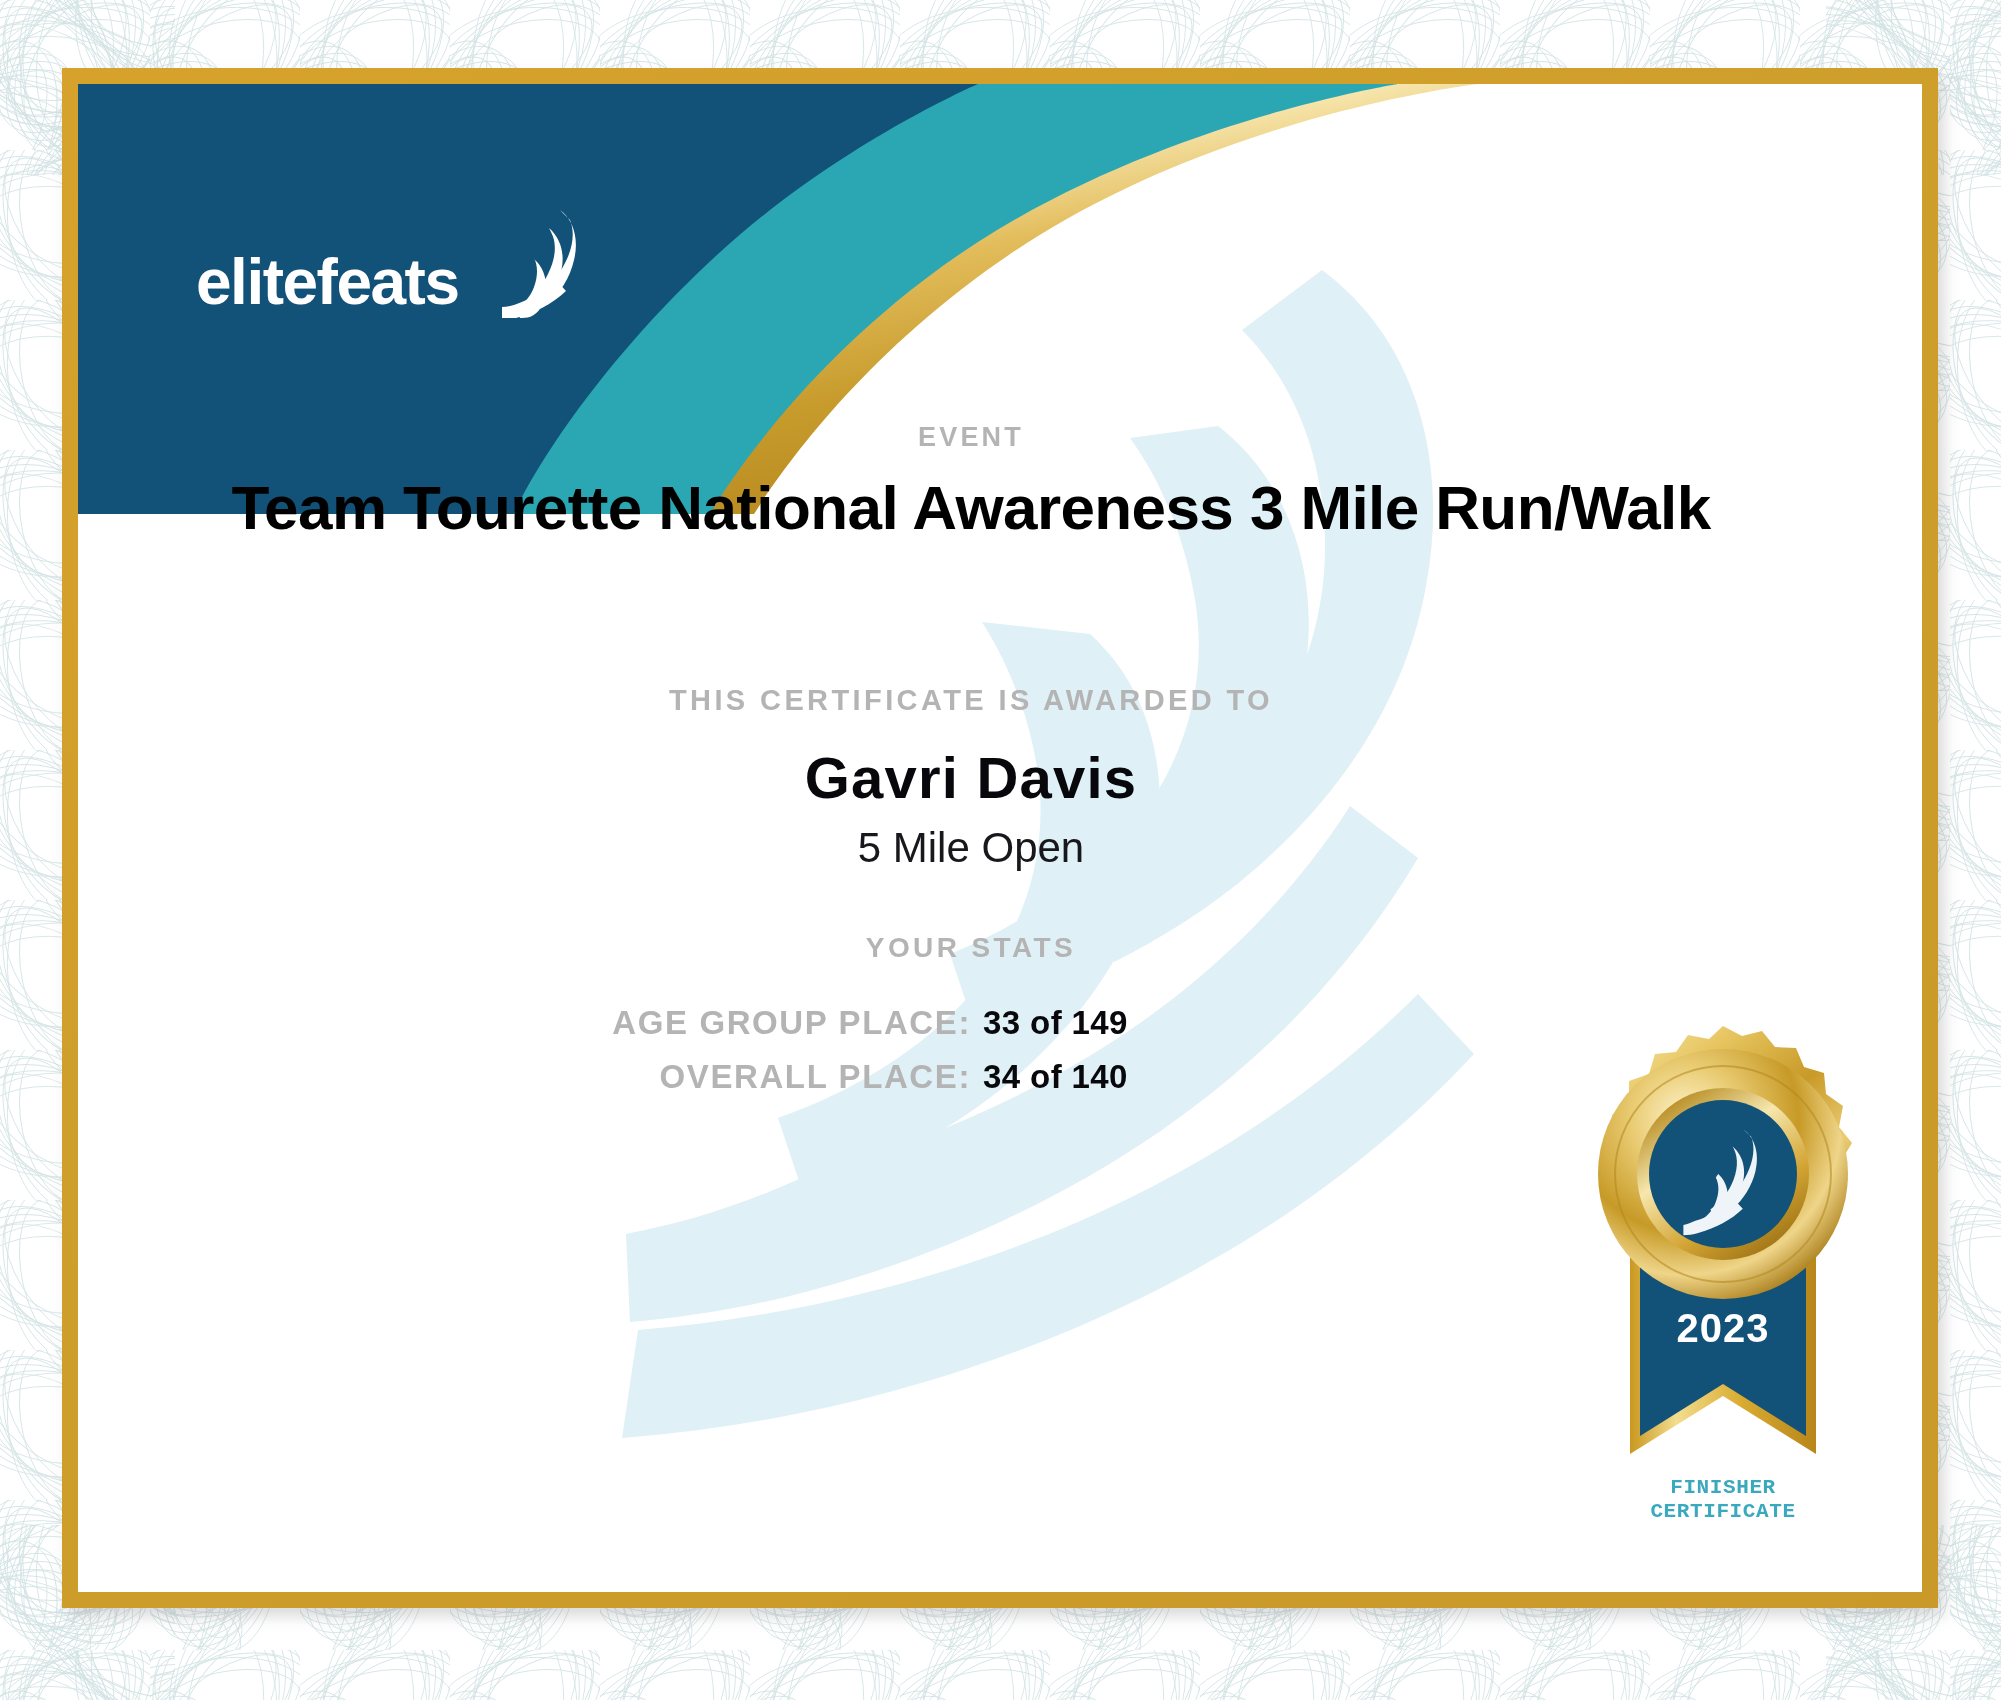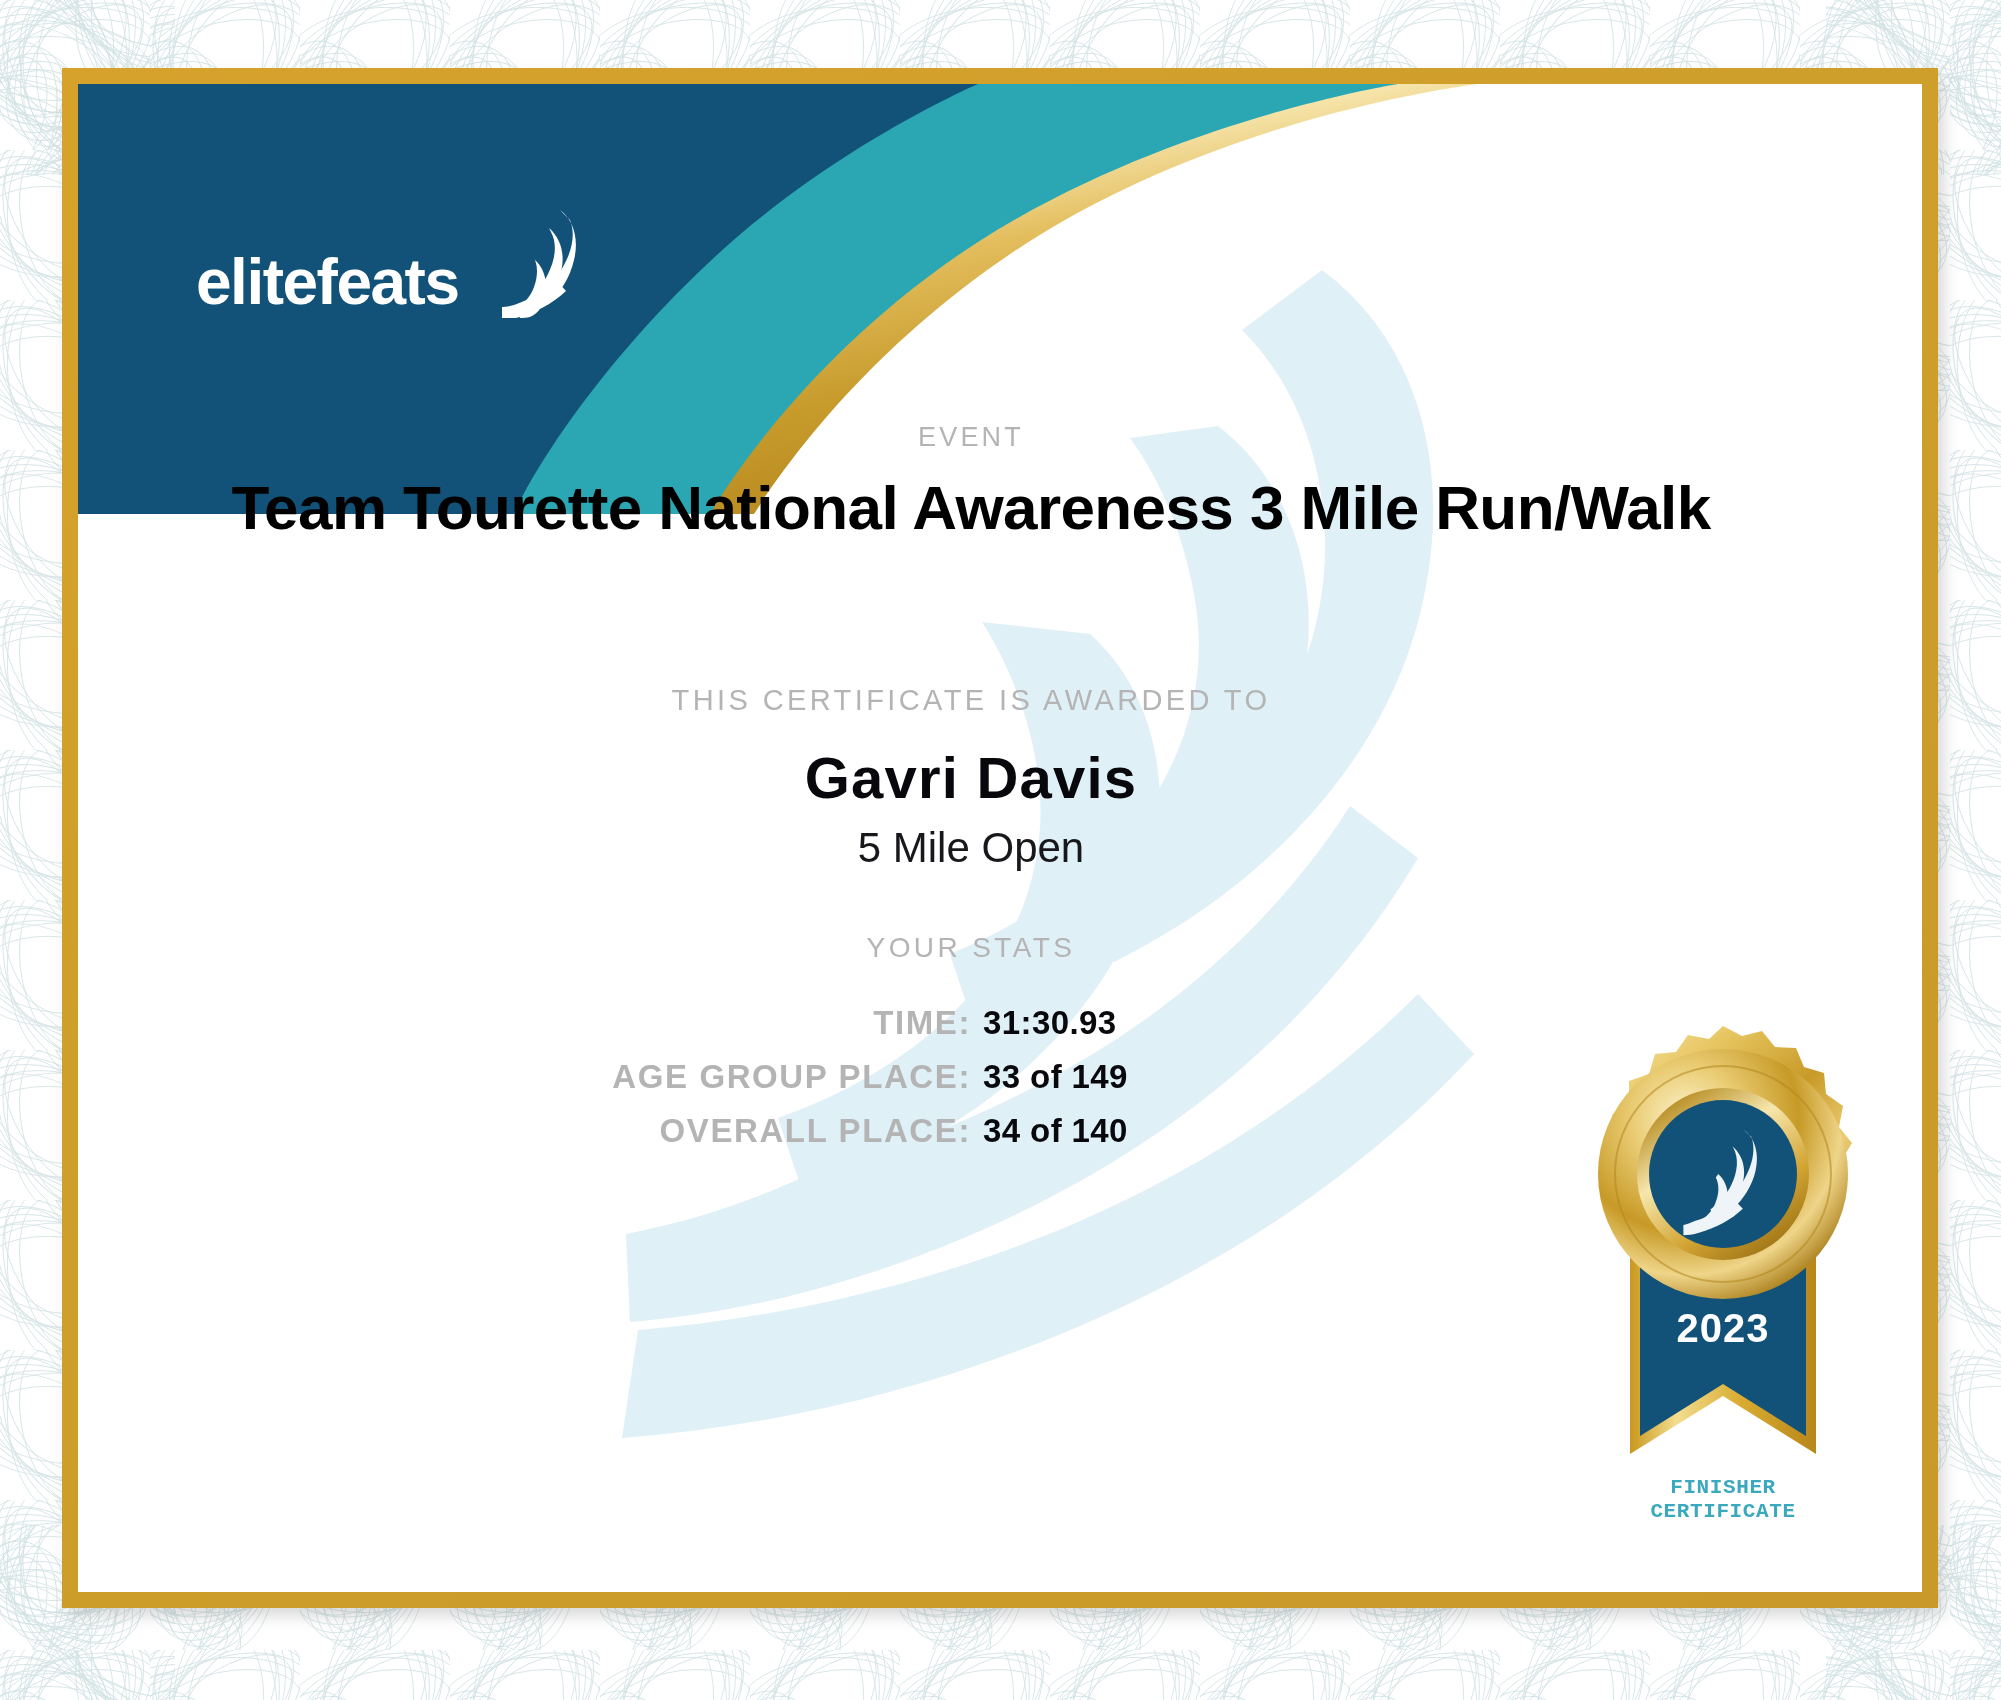--- a/index.html
+++ b/index.html
@@ -105,21 +105,21 @@
     width: 100%;
     height: 100%;
     z-index: 4;
   }
 
   .center-col { position: absolute; left: 0; width: 1786px; text-align: center; }
 
   .kicker {
     color: #b4b4b4;
     font-size: 27px;
-    font-weight: 400;
+    font-weight: 700;
     letter-spacing: 3.2px;
     font-family: "Liberation Sans", sans-serif;
   }
 
   #event-label   { top: 338px; }
   #event-title {
     top: 388px;
     color: #000000;
     font-size: 62px;
     font-weight: 700;
@@ -316,24 +316,20 @@
         <div class="center-col" id="recipient-name">Gavri Davis</div>
 
         <div class="center-col kicker" id="awarded-label">THIS CERTIFICATE IS AWARDED TO</div>
 
         <div class="center-col" id="division">5 Mile Open</div>
 
         <div class="center-col kicker" id="stats-label">YOUR STATS</div>
 
         <div id="stats-rows">
           <div class="stat-row">
-            <span class="stat-label">TIME:</span>
-            <span class="stat-value">31:30.93</span>
-          </div>
-          <div class="stat-row">
             <span class="stat-label">AGE GROUP PLACE:</span>
             <span class="stat-value">33 of 149</span>
           </div>
           <div class="stat-row">
             <span class="stat-label">OVERALL PLACE:</span>
             <span class="stat-value">34 of 140</span>
           </div>
         </div>
 
         <svg id="seal" viewBox="0 0 330 440" xmlns="http://www.w3.org/2000/svg">

